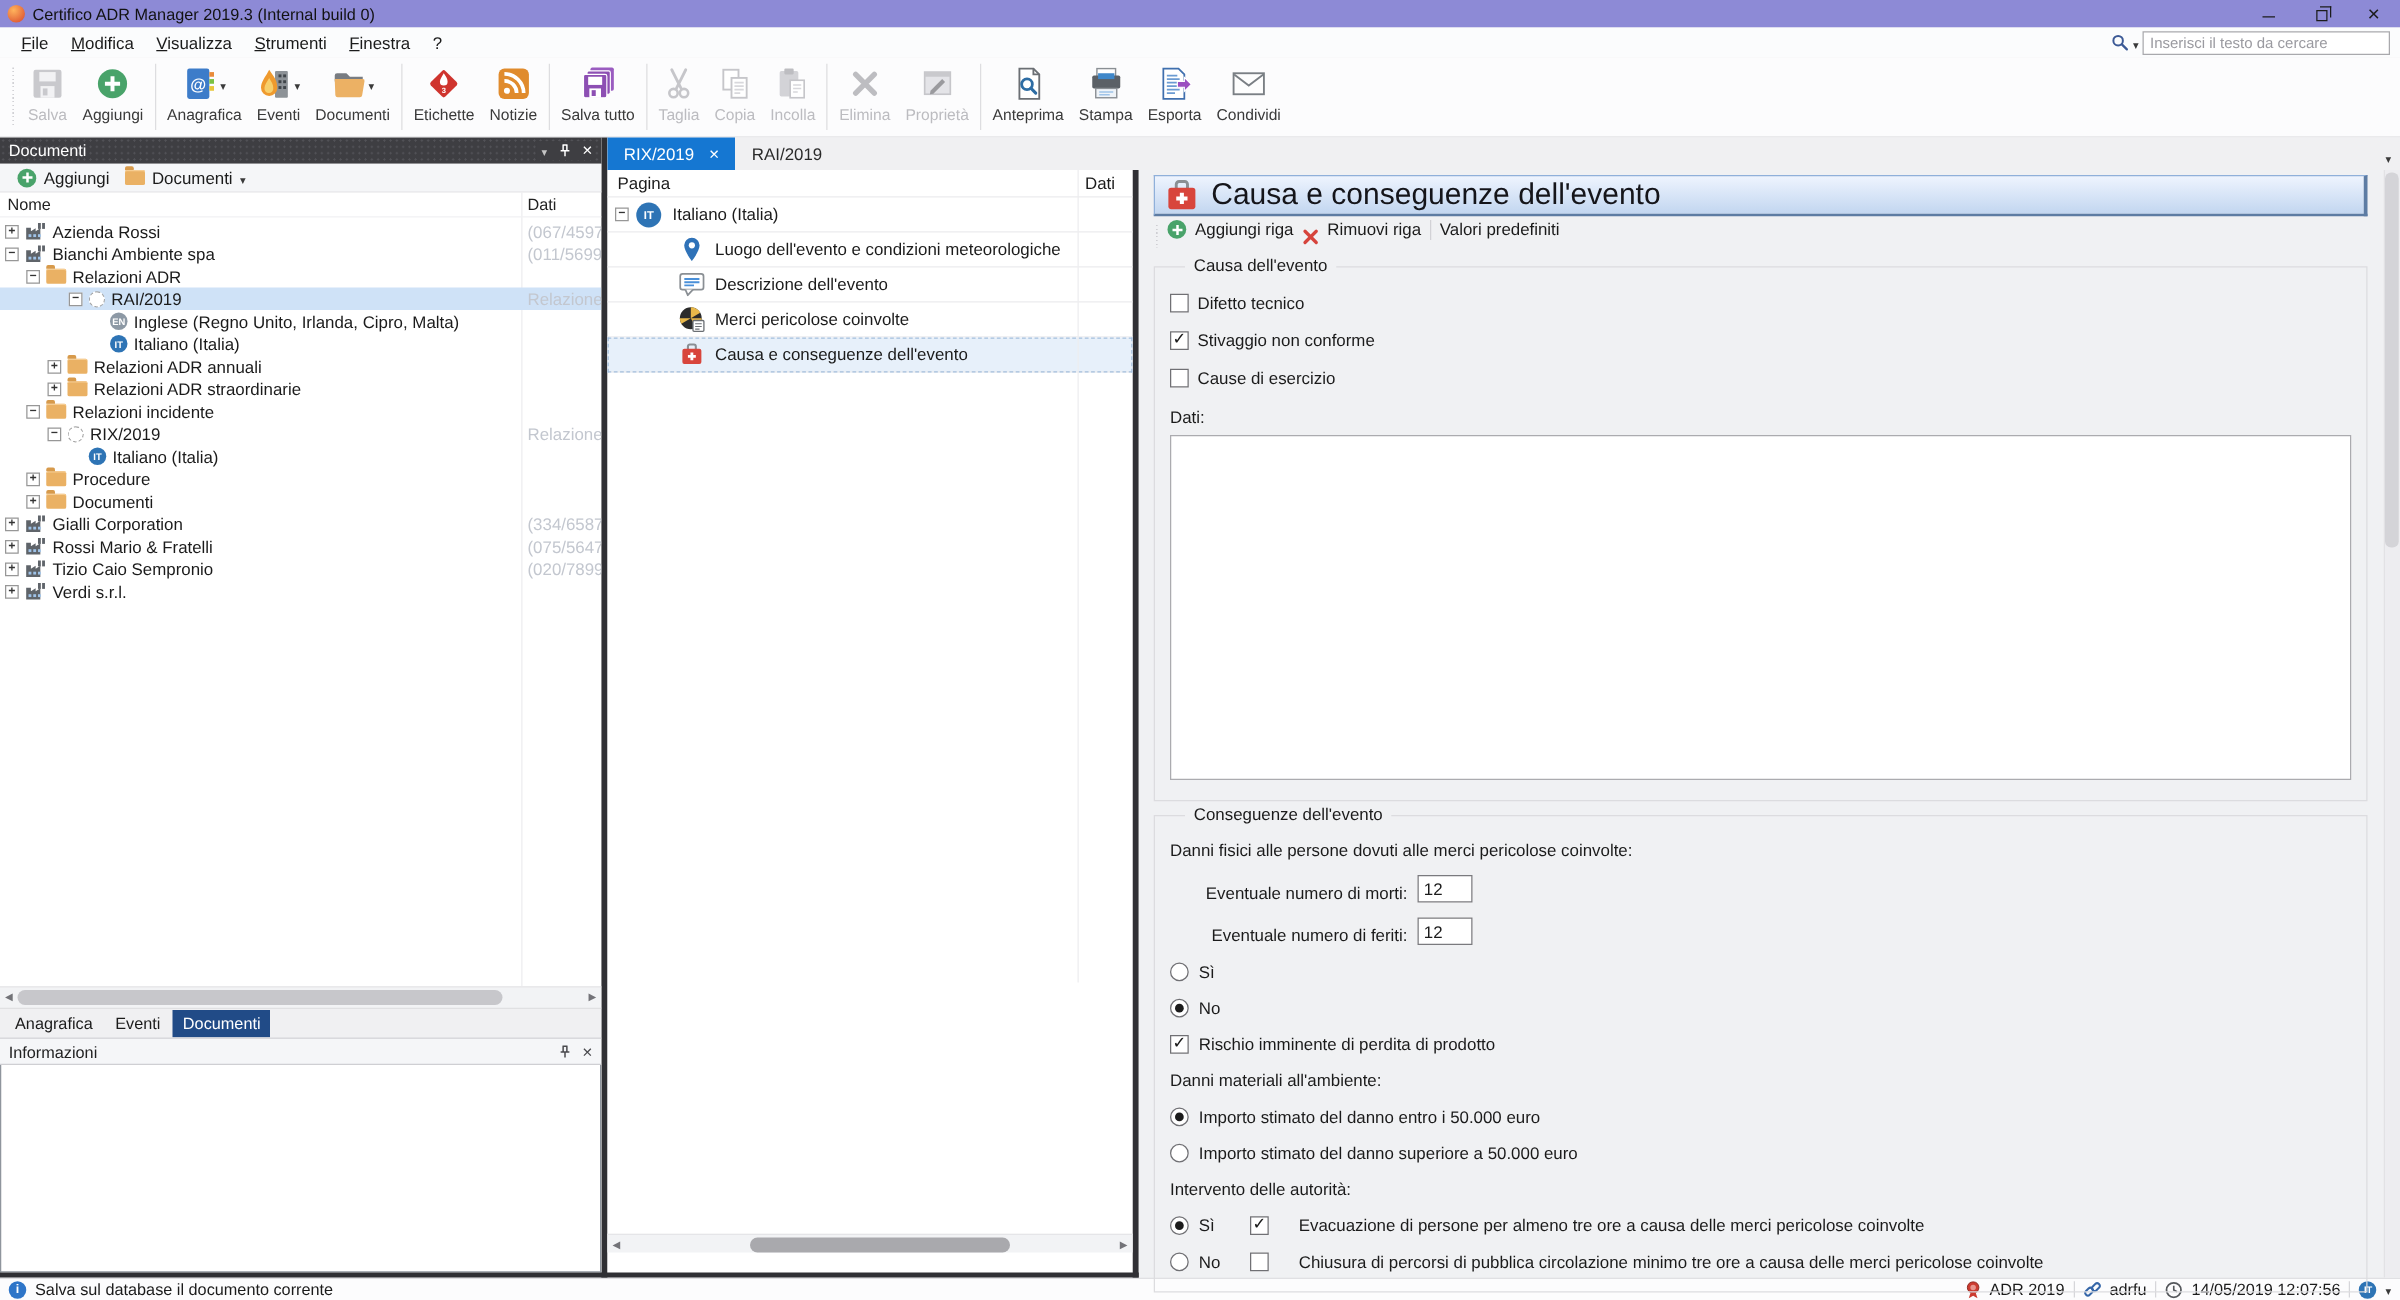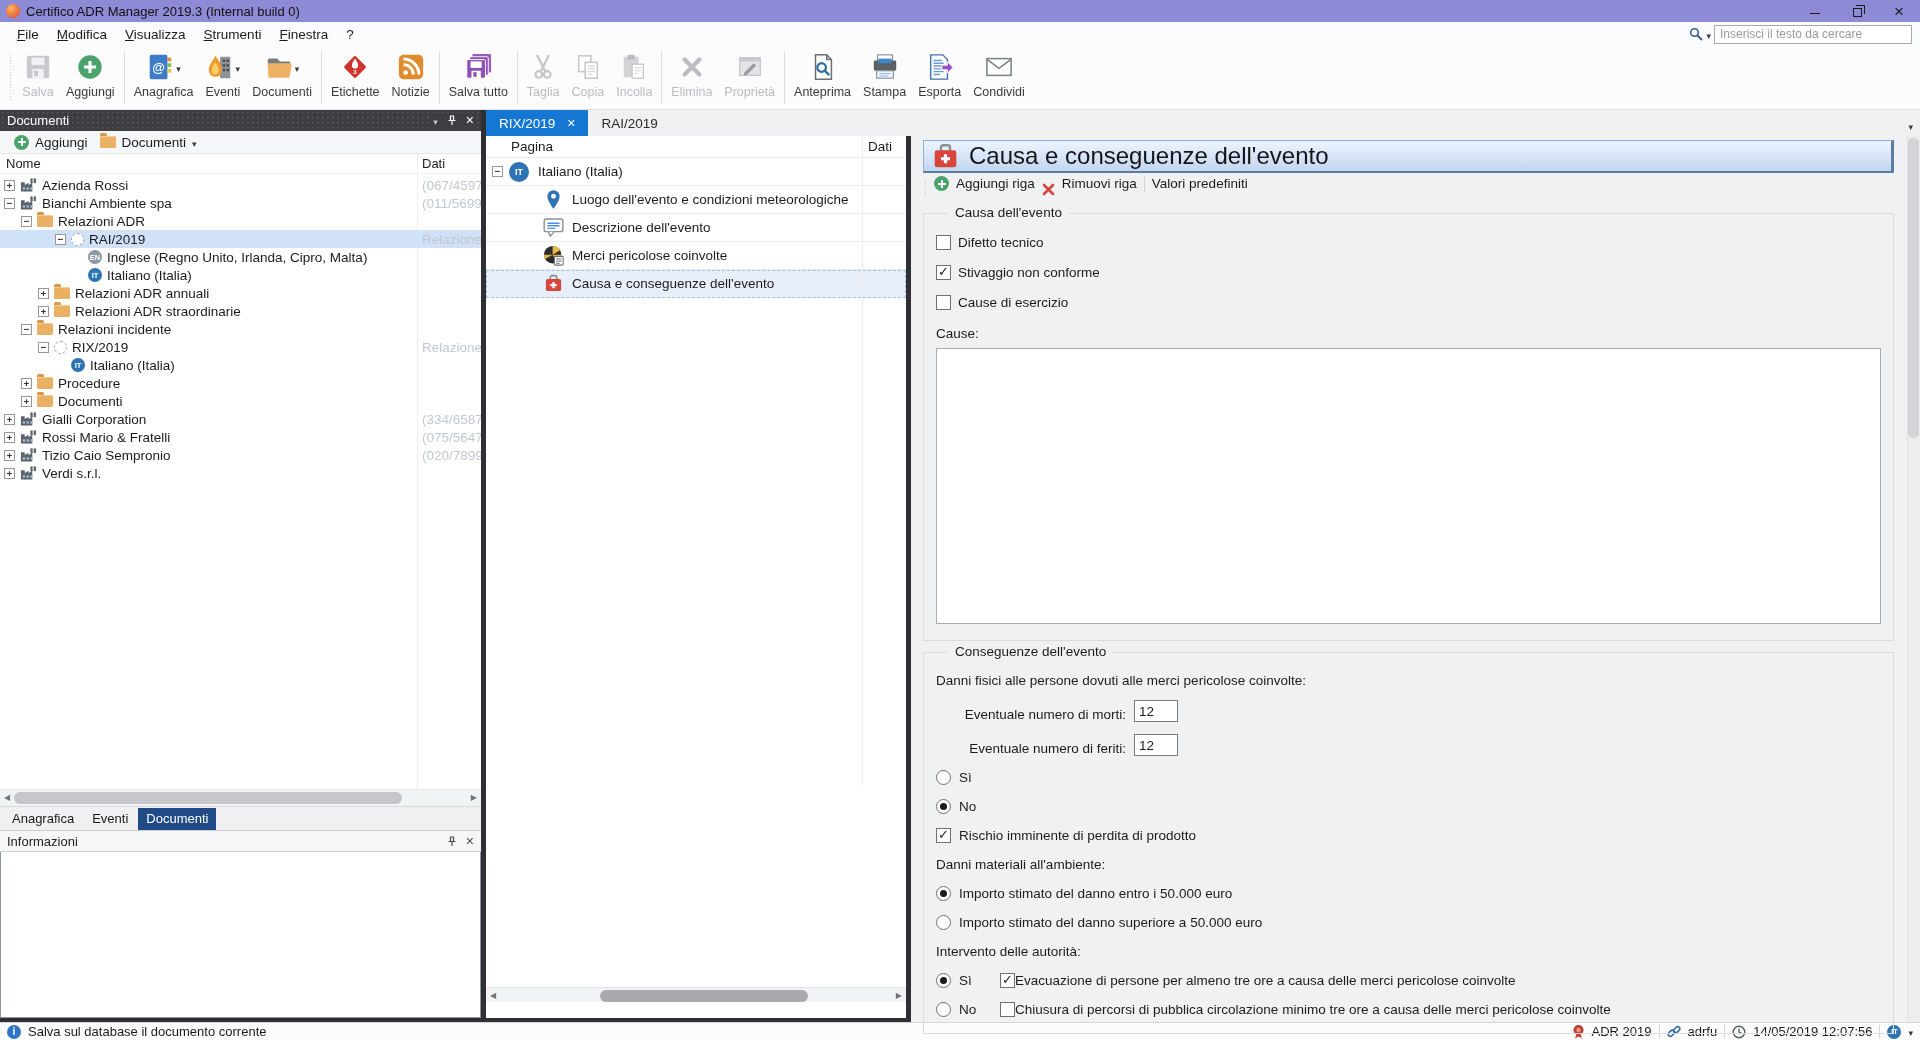--- a/index.html
+++ b/index.html
@@ -92,21 +92,21 @@
   .dtab{display:flex;align-items:center;gap:12px;padding:0 13px;font-size:13.5px;color:#2a2a2a}
   .dtab.active{background:#1577d2;color:#fff}
   .dtab-close::before{content:"×";font-size:14px;line-height:12px}
   .tab-caret{position:absolute;right:7px;top:8px}
   .doc-body{flex:1;display:flex;min-height:0}
 
   
   .middle-panel{width:420px;background:#fff;flex:none;position:relative;display:flex;flex-direction:column}
   .mp-vline{position:absolute;left:376px;top:0;height:650px;width:1px;background:#ededf0}
   .mp-colhdr{height:22px;display:flex;align-items:center;font-size:13.5px;border-bottom:1px solid #ececee;position:relative;flex:none}
-  .mp-colhdr .c-page{padding-left:25px}
+  .mp-colhdr .c-page{padding-left:8px}
   .mp-colhdr .c-dati{position:absolute;left:382px}
   .mrow{height:28px;display:flex;align-items:center;border-bottom:1px solid #ececee;font-size:13.5px;white-space:nowrap}
   .mrow.selected{background:#e7f0fa;outline:1px dashed #a4bfdd;outline-offset:-1px}
   .mrow .expander{margin-left:6px}
   .mrow .mico{width:22px;display:flex;justify-content:center;margin:0 8px 0 0;flex:none}
   .mind{width:56px;flex:none}
   .i-lang-big{width:20px;height:20px;border-radius:50%;background:#2e74b5;color:#fff;font-size:9px;font-weight:bold;display:flex;align-items:center;justify-content:center;flex:none}
   .mp-hscroll{position:absolute;left:0;right:0;bottom:20px;height:15px;background:#f2f3f5;border-top:1px solid #e5e5e8}
 
   
@@ -127,21 +127,21 @@
   .rb.selected::before{content:"";position:absolute;inset:3px;background:#1c1c1c;border-radius:50%}
   .altre-label{margin-top:16px}
   .altre-ta{display:block;width:100%;height:276px;margin-top:7px;border:1px solid #ababaf;background:#fff;resize:none;outline:none;font-family:"Liberation Sans",sans-serif}
   .sec-label{margin-top:14px}
   .num-row{display:flex;align-items:flex-end;margin-top:12px}
   .num-label{width:190px;text-align:right;margin-right:8px}
   .num-input{width:44px;height:22px;border:1px solid #7a7a7e;padding:0 4px;font-size:13.5px;font-family:"Liberation Sans",sans-serif;color:#1b1b1b}
   .opt-row{display:flex;align-items:center;gap:8px;margin-top:14px}
   .duo-row{display:flex;align-items:center;margin-top:14px}
   .duo-first{display:flex;align-items:center;gap:8px;width:64px;flex:none}
-  .duo-second{display:flex;align-items:center;gap:0}
+  .duo-second{display:flex;align-items:center;gap:24px}
 
   
   .statusbar{height:18px;background:#fcfcfd;border-top:1px solid #d6d6da;display:flex;align-items:center;padding:0 7px;font-size:13px;flex:none}
   .sb-left{display:flex;align-items:center;gap:7px}
   .sb-right{margin-left:auto;display:flex;align-items:center;gap:7px}
   .sb-sep{width:1px;height:13px;background:#d6d6da}
   .info-circle{width:14px;height:14px;border-radius:50%;background:#2e75c8;color:#fff;font-size:10px;font-weight:bold;display:flex;align-items:center;justify-content:center}
   .i-lang-sm{width:14px;height:14px;border-radius:50%;background:#2e74b5;color:#fff;font-size:7.5px;font-weight:bold;display:flex;align-items:center;justify-content:center}
 </style>
 </head>
@@ -737,21 +737,21 @@
               <span>Difetto tecnico</span>
             </div>
             <div class="cb-row">
               <span class="cb checked"></span>
               <span>Stivaggio non conforme</span>
             </div>
             <div class="cb-row">
               <span class="cb"></span>
               <span>Cause di esercizio</span>
             </div>
-            <div class="altre-label">Cause:</div>
+            <div class="altre-label">Dati:</div>
             <textarea class="altre-ta" style=""></textarea>
           </div>
 
           <div class="groupbox" style="padding-bottom:16px">
             <span class="gb-title">Conseguenze dell'evento</span>
             <div class="sec-label">Danni fisici alle persone dovuti alle merci pericolose coinvolte:</div>
             <div class="num-row">
               <span class="num-label">Eventuale numero di morti:</span>
               <input class="num-input" value="12" style="">
             </div>

